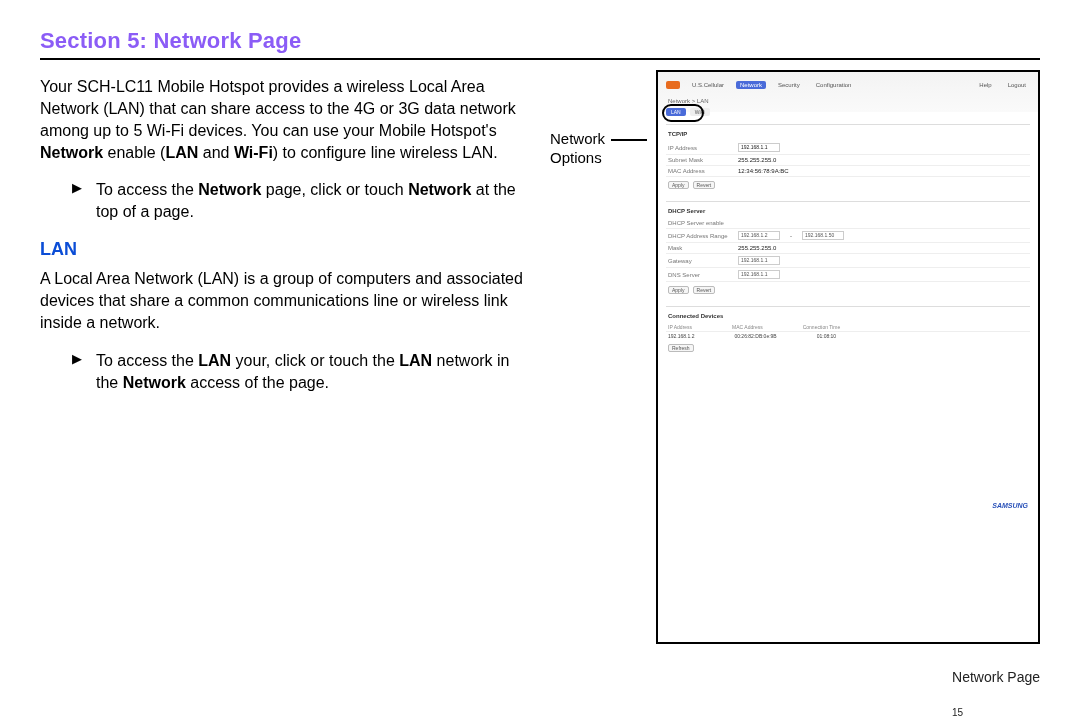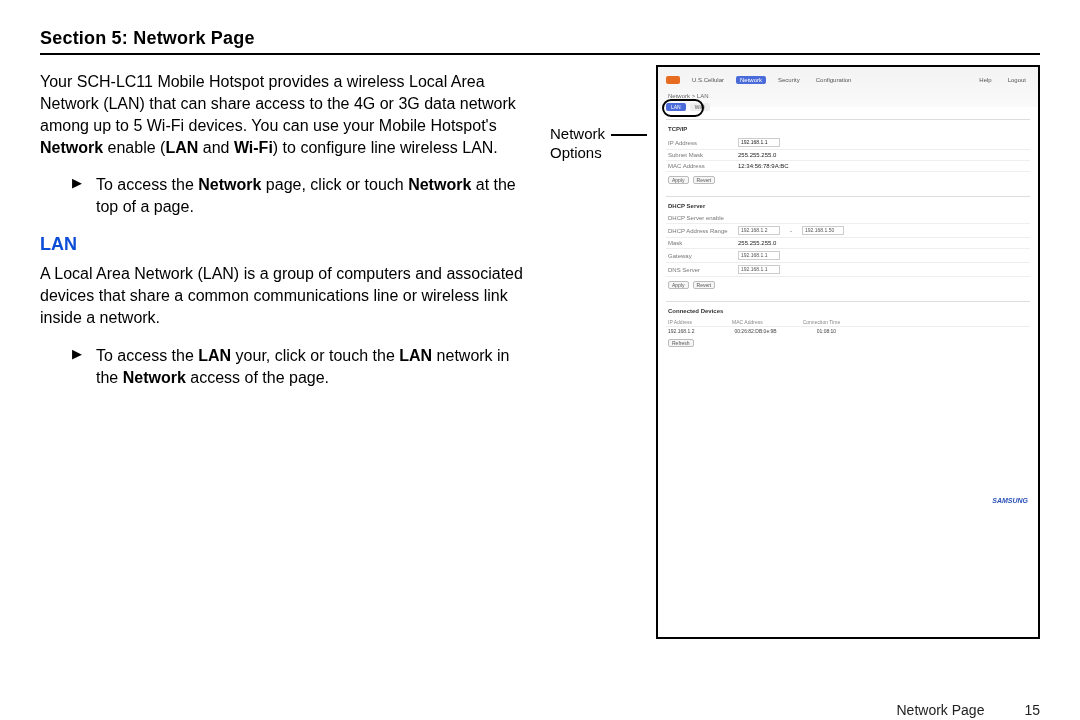--- a/index.html
+++ b/index.html
@@ -11,23 +11,23 @@
     font-family: Arial, Helvetica, sans-serif;
     color: #000;
     overflow: hidden;
   }
   .page {
     position: relative;
     width: 100%;
     height: 100%;
   }
   .section-title {
-    color: #000000;
+    color: #8b5cf6;
     font-weight: bold;
-    font-size: 18px;
+    font-size: 22px;
     margin: 28px 0 4px 40px;
     letter-spacing: 0.2px;
   }
   .hr {
     border-top: 2px solid #000;
     margin: 0 40px 10px 40px;
   }
   .content {
     display: flex;
     padding: 0 40px;
@@ -141,24 +141,25 @@
     font-style: italic; color:#2850b8; font-size:7px; font-weight:bold;
   }
   
   .footer {
     position: absolute;
     right: 40px;
     bottom: 30px;
     font-size: 14px;
     color: #222;
     display: flex;
-    gap: 40px;
+    gap: 22px;
     align-items: flex-start;
-  }
-  .footer .pg { font-size: 14px; }
+    flex-direction: column;
+  }
+  .footer .pg { font-size: 10px; }
 </style>
 </head>
 <body>
 
 <div class="page">
   <div class="section-title">Section 5: Network Page</div>
   <div class="hr"></div>
 
   <div class="content">
     <div class="left-col">

